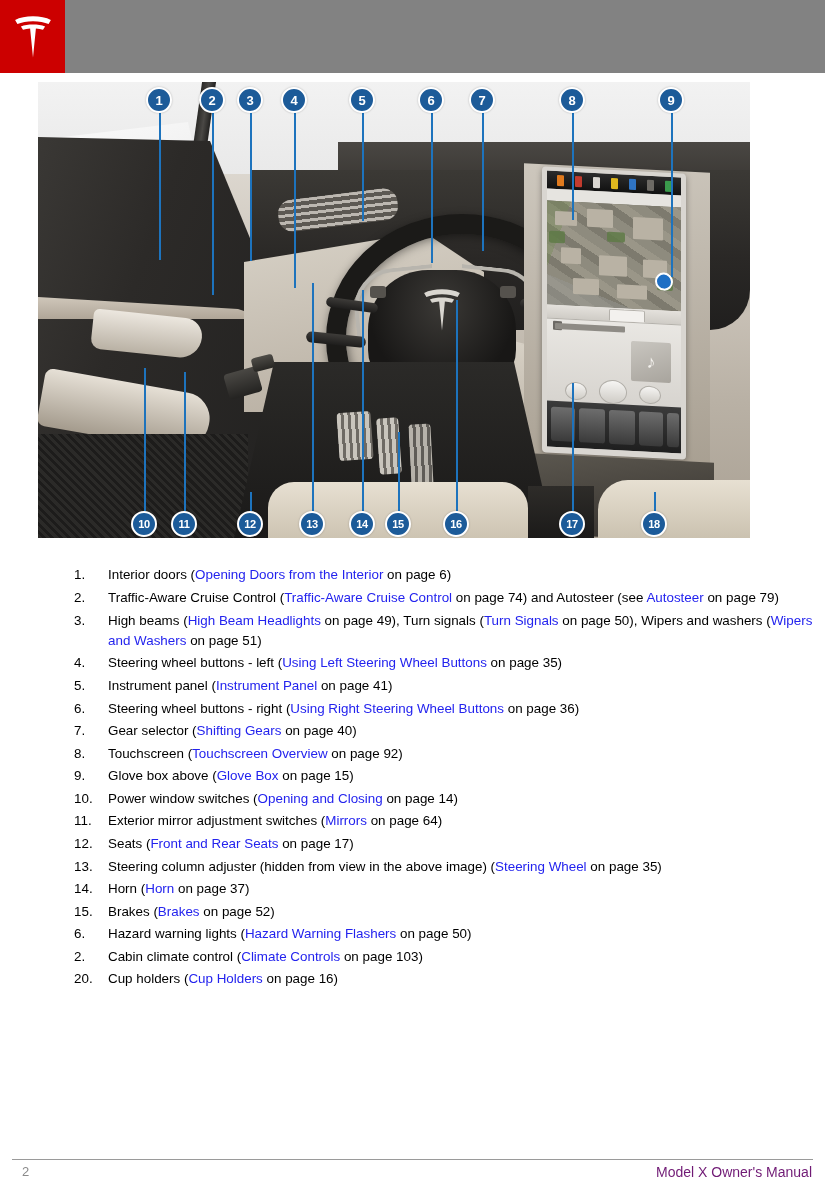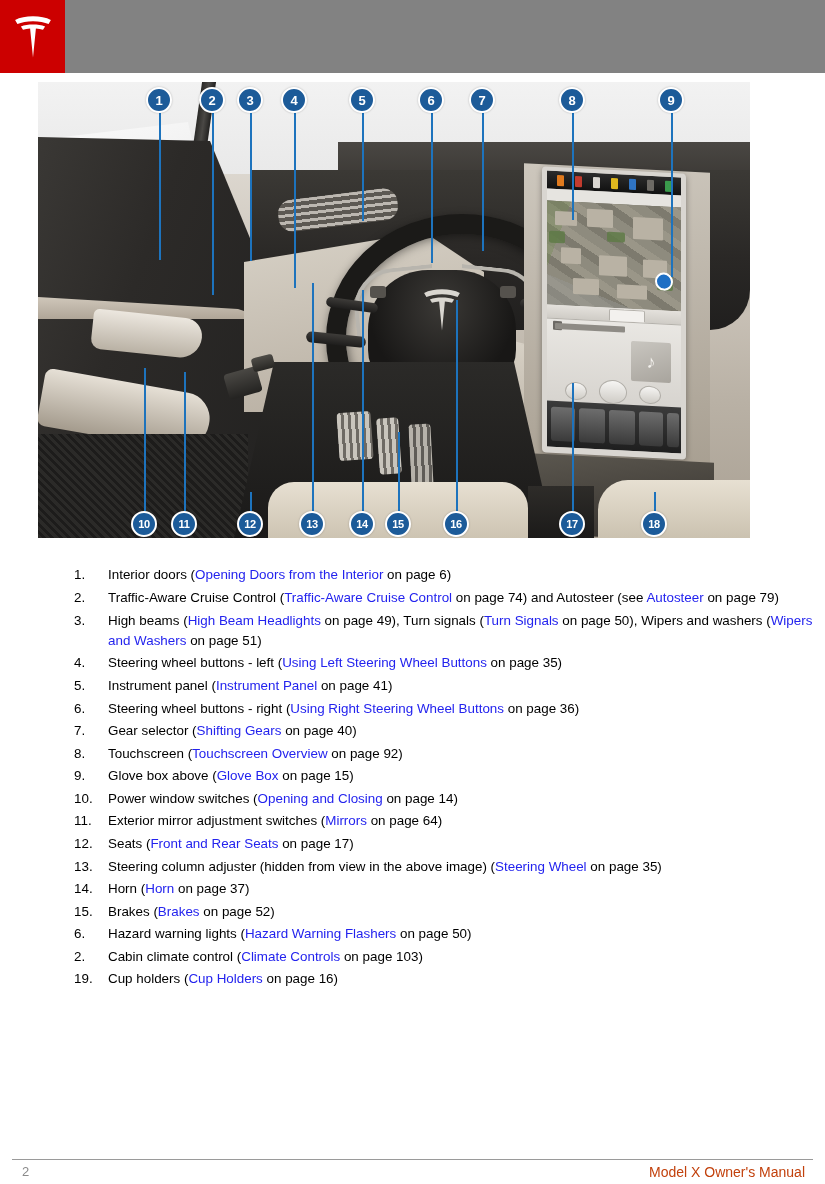--- a/index.html
+++ b/index.html
@@ -265,21 +265,21 @@
 
   
   .footer-rule{
     position:absolute;left:12px;top:1159px;width:801px;height:1px;
     background:#9a9a9a;
   }
   .footer-left{
     position:absolute;left:22px;top:1164px;color:#8a8a8a;font-size:13px;
   }
   .footer-right{
-    position:absolute;right:20px;top:1164px;color:#c2410c;font-size:14px;
+    position:absolute;right:13px;top:1164px;color:#701a75;font-size:14px;
   }
 </style>
 </head>
 <body>
 
 <div class="header">
   <div class="logo-block">
     <span>
       <svg width="40" height="44" viewBox="0 0 40 44" aria-hidden="true">
         <path fill="#ffffff" d="M20 6.2c6.1 0 11.6 1.1 15.6 2.9l2.3-4.2C33.2 2.5 26.9 1.2 20 1.2S6.8 2.5 2.1 4.9l2.3 4.2C8.4 7.3 13.9 6.2 20 6.2z"></path>
@@ -492,20 +492,20 @@
     </li>
     <li class="li">
       <span class="li-num">6.</span>
       <span class="li-txt"><span>Hazard warning lights (</span><span class="lnk">Hazard Warning Flashers</span><span> on page 50)</span></span>
     </li>
     <li class="li">
       <span class="li-num">2.</span>
       <span class="li-txt"><span>Cabin climate control (</span><span class="lnk">Climate Controls</span><span> on page 103)</span></span>
     </li>
     <li class="li">
-      <span class="li-num">19.</span>
+      <span class="li-num">20.</span>
       <span class="li-txt"><span>Cup holders (</span><span class="lnk">Cup Holders</span><span> on page 16)</span></span>
     </li>
   </ol>
 
 <div class="footer-rule"></div>
 <div class="footer-left">2</div>
 <div class="footer-right">Model X Owner's Manual</div>
 
 </body></html>

